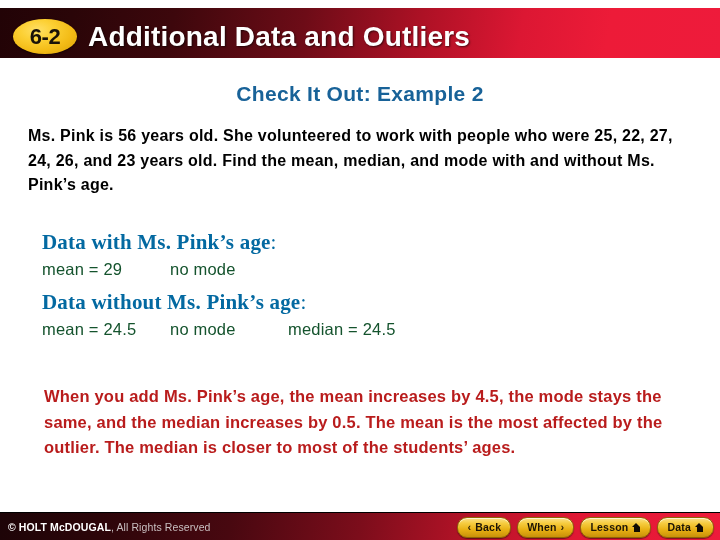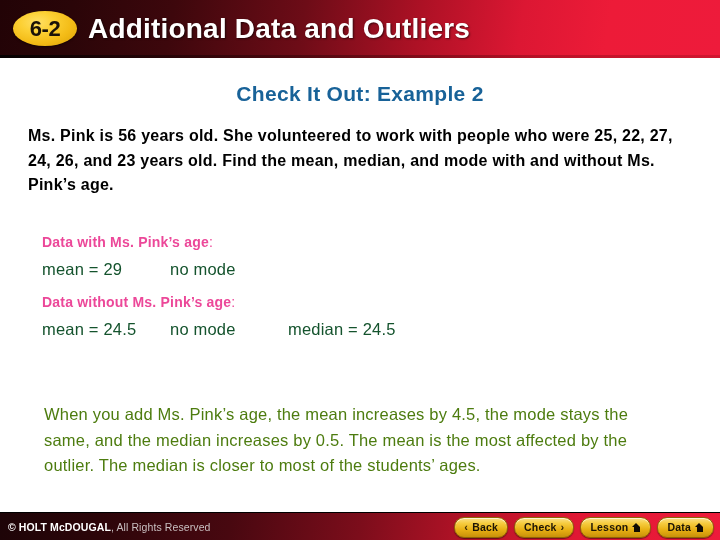--- a/index.html
+++ b/index.html
@@ -13,21 +13,21 @@
     position: relative;
     overflow: hidden;
     font-family: "Liberation Sans", sans-serif;
     -webkit-font-smoothing: none;
   }
 
   
   .header {
     position: absolute;
     left: 0;
-    top: 0;
+    top: 8px;
     width: 720px;
     height: 58px;
     background: linear-gradient(100deg,
         #220306 0%,
         #2a0508 10%,
         #3d070c 24%,
         #6d0c17 42%,
         #ad1125 58%,
         #dc1733 72%,
         #ed1b38 84%,
@@ -115,25 +115,26 @@
 
   .answer-block {
     position: absolute;
     left: 42px;
     width: 620px;
   }
   .answer-block.with-age  { top: 172px; }
   .answer-block.without-age { top: 232px; }
 
   .answer-label {
-    color: #ec4899;
-    font-size: 14px;
+    color: #0369a1;
+    font-size: 21px;
     font-weight: bold;
     letter-spacing: 0.2px;
     line-height: 24px;
+    font-family: Liberation Serif, serif;
   }
   .answer-label .colon {
     font-weight: normal;
   }
   .answer-values {
     display: flex;
     align-items: baseline;
     color: #14532d;
     font-size: 16.5px;
     font-weight: normal;
@@ -143,26 +144,25 @@
   }
   .answer-values .stat-mean   { width: 128px; }
   .answer-values .stat-mode   { width: 118px; }
   .answer-values .stat-median { width: auto; }
 
   .conclusion {
     position: absolute;
     left: 44px;
     top: 326px;
     width: 630px;
-    color: #4d7c0f;
+    color: #b91c1c;
     font-size: 16.5px;
-    font-weight: normal;
+    font-weight: bold;
     line-height: 25.5px;
     letter-spacing: 0.2px;
-    margin-top: 18px;
   }
 
   
   .footer {
     position: absolute;
     left: 0;
     top: 512px;
     width: 720px;
     height: 28px;
     background: linear-gradient(100deg,
@@ -297,21 +297,21 @@
     <span class="brand">© HOLT McDOUGAL</span>
     <span class="rights">, All Rights Reserved</span>
   </div>
 
   <div class="nav-buttons">
     <div class="nav-btn">
       <span class="chev">‹</span>
       <span>Back</span>
     </div>
     <div class="nav-btn">
-      <span>Check</span>
+      <span>When</span>
       <span class="chev">›</span>
     </div>
     <div class="nav-btn">
       <span>Lesson</span>
       <span class="home-icon"></span>
     </div>
     <div class="nav-btn">
       <span>Data</span>
       <span class="home-icon"></span>
     </div>

